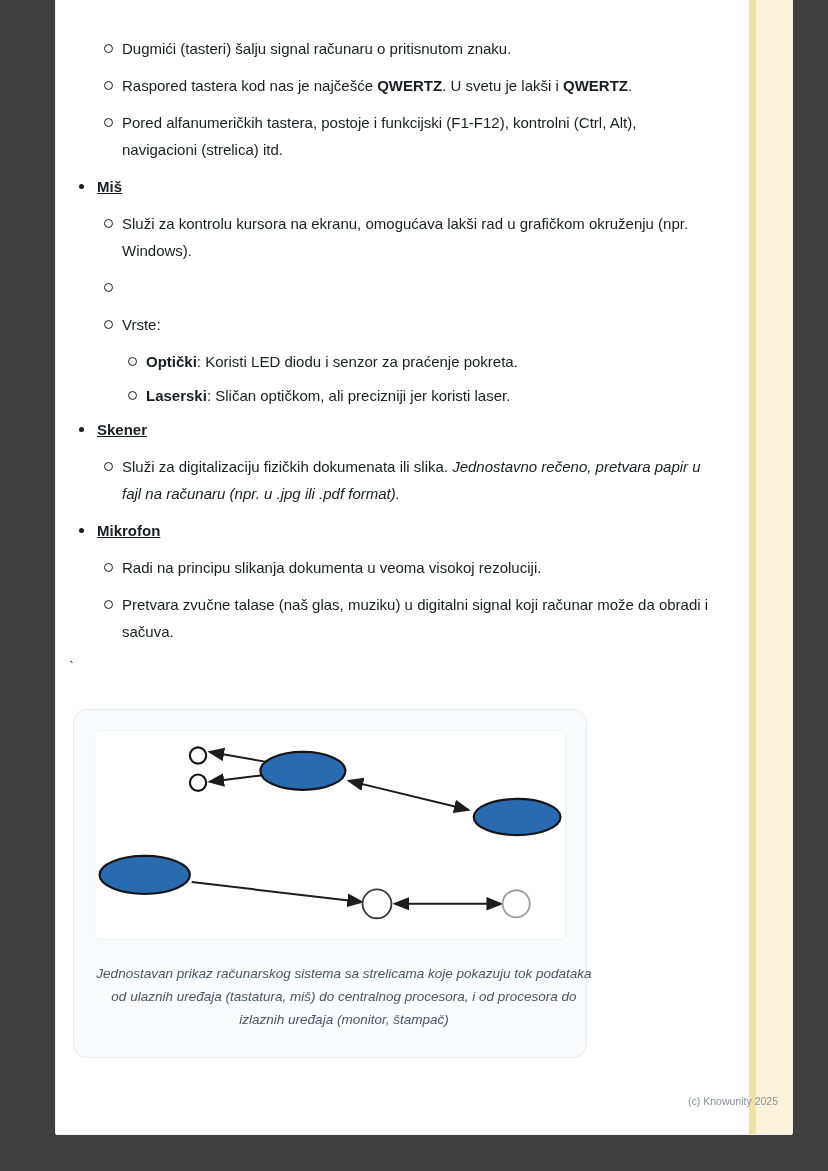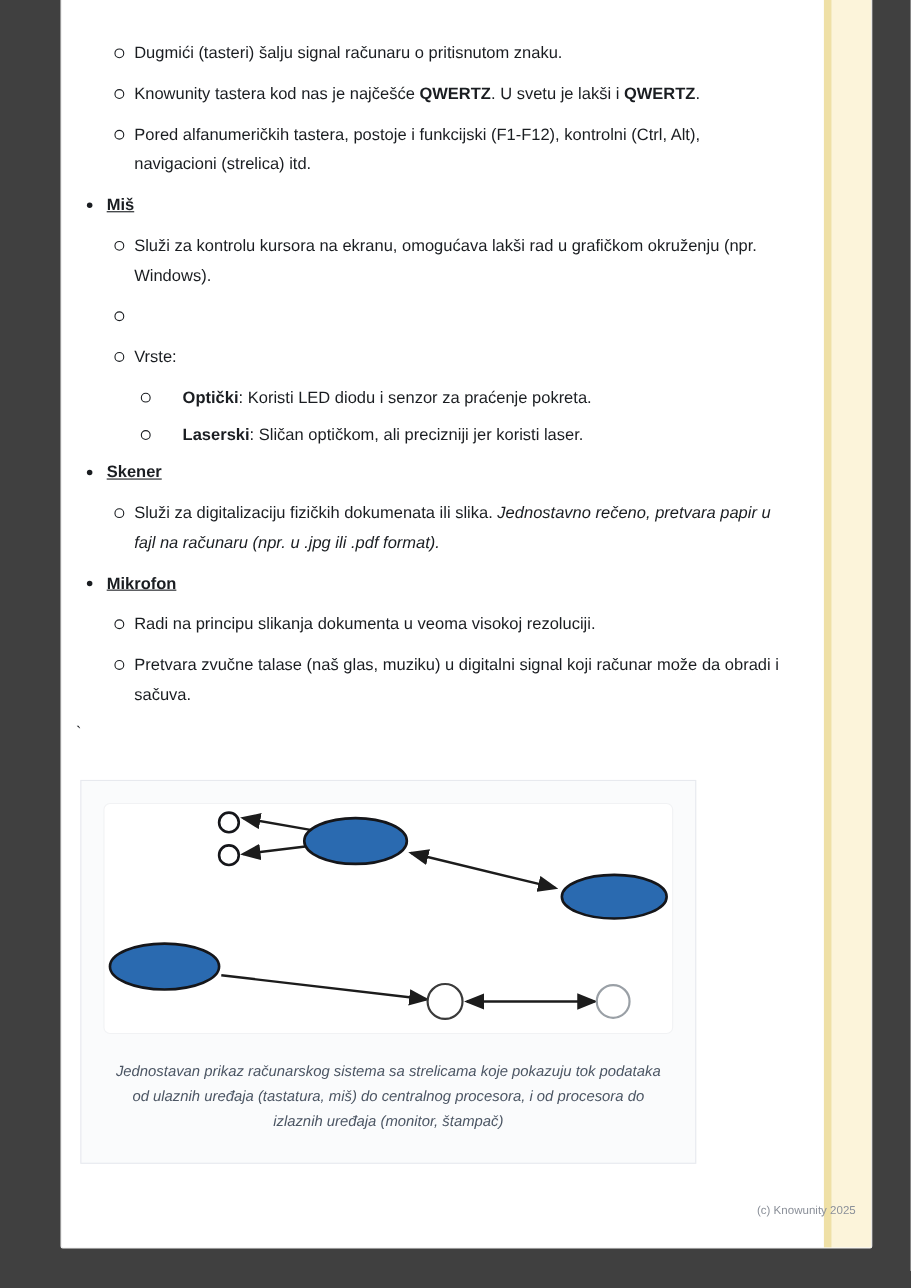--- a/index.html
+++ b/index.html
@@ -6,30 +6,30 @@
   .canvas{position:relative;width:828px;height:1171px;background:#404040;overflow:hidden;
           font-family:"Liberation Sans",sans-serif;color:#1a1d21;}
   .page{position:absolute;left:55px;top:-8px;width:738px;height:1143px;background:#ffffff;
         border:1px solid #ededed;border-radius:2px;box-sizing:border-box;}
   .strip-light{position:absolute;top:0;right:0;width:36px;height:100%;}
   .strip-dark{position:absolute;top:0;right:36px;width:7px;height:100%;}
   .content{position:relative;z-index:1;padding:42px 78px 0 0;box-sizing:border-box;}
   .li{display:flex;align-items:flex-start;margin-bottom:10px;font-size:15px;line-height:27px;}
   .li.l1{padding-left:23px;text-decoration:underline;}
   .li.l2{padding-left:48px;}
-  .li.l3{padding-left:72px;margin-bottom:7px;gap:20px;}
+  .li.l3{padding-left:72px;margin-bottom:7px;}
   .marker{flex:0 0 18px;display:flex;align-items:center;height:27px;}
   .dot{width:5px;height:5px;border-radius:50%;background:#1a1d21;}
   .ring{width:7px;height:7px;border-radius:50%;border:1.5px solid #1a1d21;box-sizing:content-box;}
   .txt{flex:1 1 auto;}
   .b{font-weight:700;}
   .i{font-style:italic;}
   .stray{margin:12px 0 0 13px;font-size:15px;line-height:20px;}
-  .figure{margin:32px 0 0 17px;width:560px;box-sizing:border-box;background:#fafbfc;
-          border:1px solid #e7e9ee;border-radius:0;padding:20px 20px 26px;}
+  .figure{margin:32px 0 0 17px;width:514px;box-sizing:border-box;background:#fafbfc;
+          border:1px solid #e7e9ee;border-radius:14px;padding:20px 20px 26px;}
   .diagram-panel{width:100%;height:210px;background:#ffffff;border:1px solid #f1f2f4;
                  border-radius:6px;box-sizing:border-box;overflow:hidden;}
   .caption{margin:22px auto 0;width:500px;text-align:center;font-style:italic;
            font-size:13.5px;line-height:23px;color:#4b5563;}
   .footer{position:absolute;top:1095px;right:50px;font-size:10.5px;color:#8b9099;z-index:3;}
   svg .edge{stroke:#1c1c1c;stroke-width:2.2;fill:none;}
   svg .nodeline{stroke:#15161a;stroke-width:2.4;}
 </style>
 </head>
 <body>
@@ -45,21 +45,21 @@
         <span class="marker">
             <span class="ring"></span>
           </span>
         <div class="txt"><span>Dugmići (tasteri) šalju signal računaru o pritisnutom znaku.</span></div>
       </div>
 
       <div class="li l2">
         <span class="marker">
             <span class="ring"></span>
           </span>
-        <div class="txt"><span>Knowunity tastera kod nas je najčešće </span><span class="b">QWERTZ</span><span>. U svetu je lakši i </span><span class="b">QWERTZ</span><span>.</span></div>
+        <div class="txt"><span>Raspored tastera kod nas je najčešće </span><span class="b">QWERTZ</span><span>. U svetu je lakši i </span><span class="b">QWERTZ</span><span>.</span></div>
       </div>
 
       <div class="li l2">
         <span class="marker">
             <span class="ring"></span>
           </span>
         <div class="txt"><span>Pored alfanumeričkih tastera, postoje i funkcijski (F1-F12), kontrolni (Ctrl, Alt), navigacioni (strelica) itd.</span></div>
       </div>
 
       <div class="li l1">

